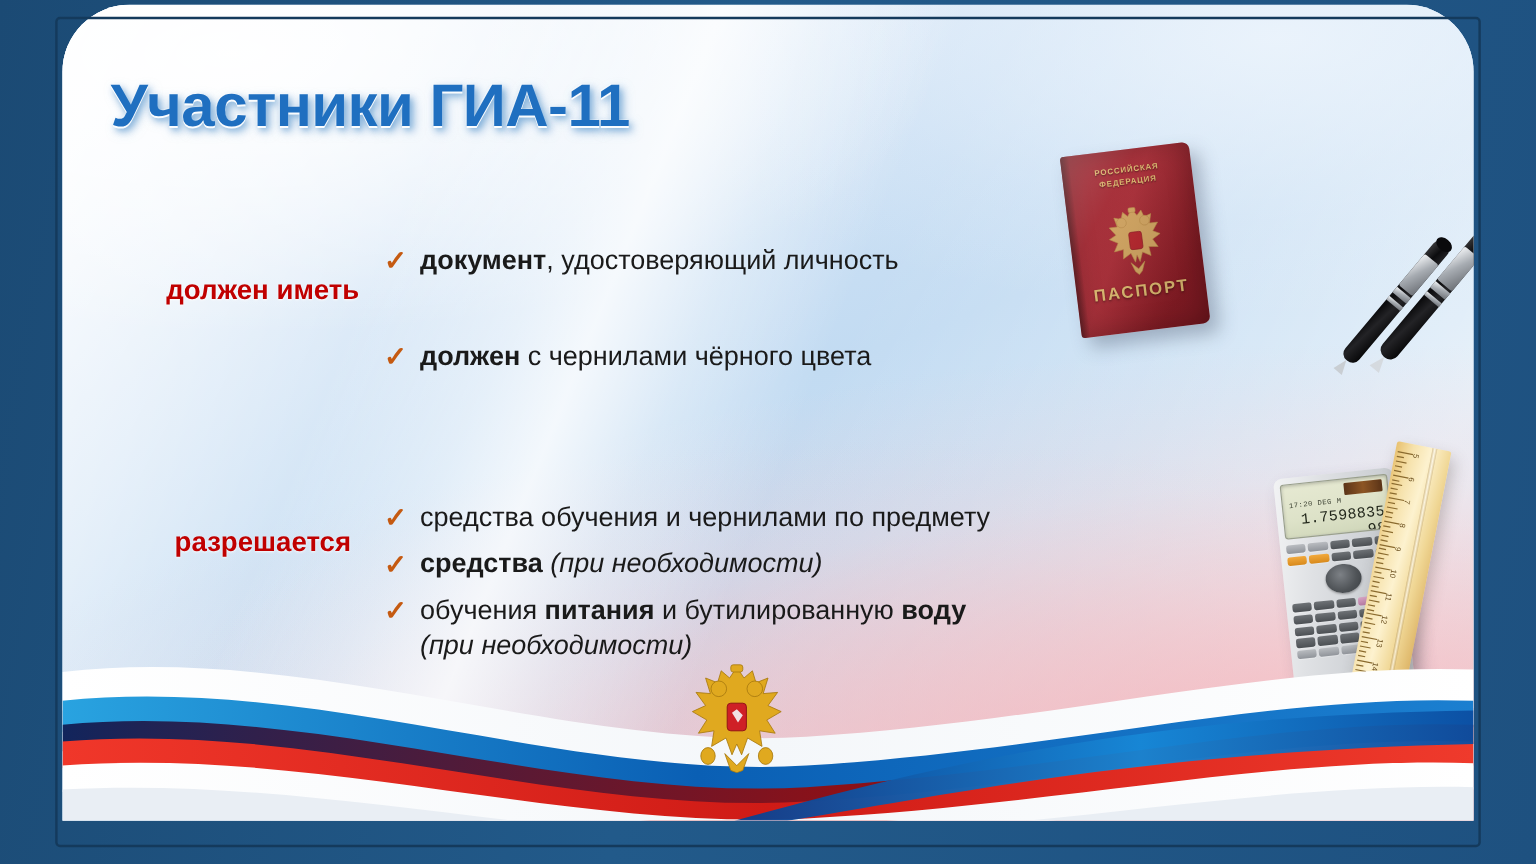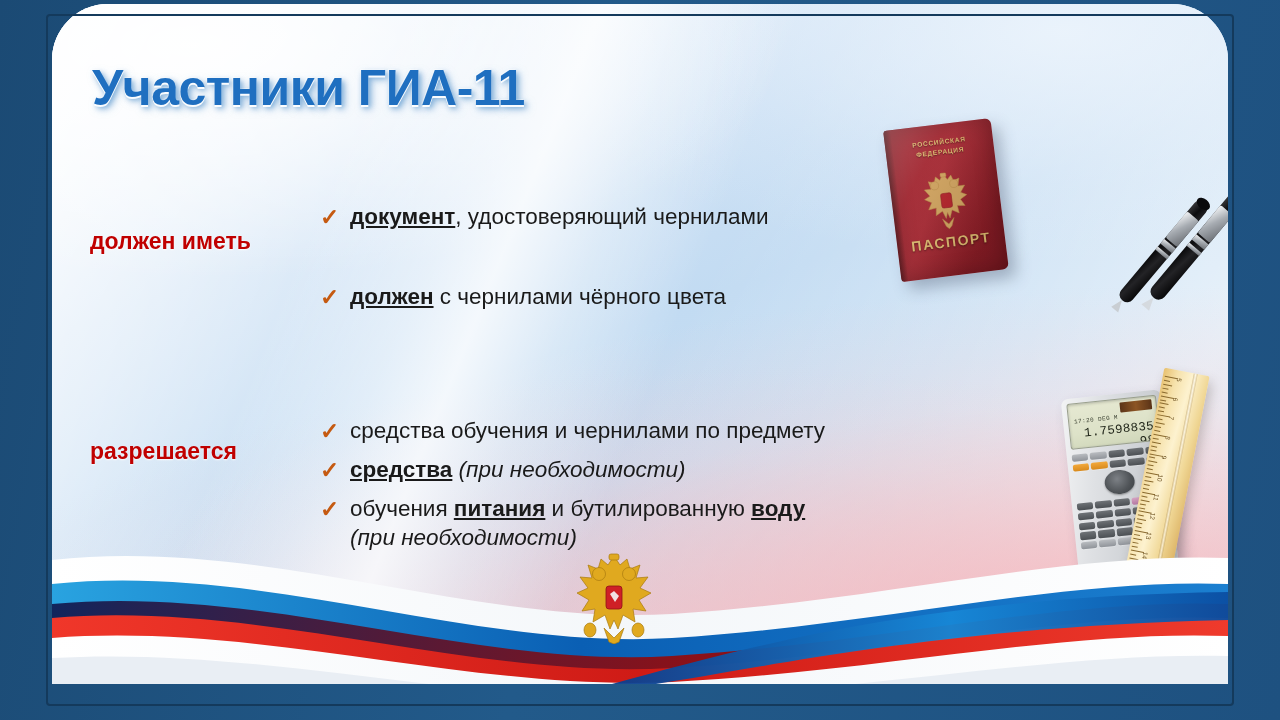--- a/index.html
+++ b/index.html
@@ -87,20 +87,21 @@
        3px 4px 9px rgba(110,160,210,0.55);
     z-index: 6;
   }
 
   
   .side-label {
     position: absolute;
     color: #c00000;
     font-weight: bold;
     font-size: 23px;
+    text-align: center;
     line-height: 1.32;
     z-index: 6;
     text-shadow: 0 1px 2px rgba(255,255,255,0.85);
   }
   #label-must-have { left: 38px; top: 222px; width: 258px; }
   #label-allowed   { left: 38px; top: 432px; width: 258px; }
 
   
   .bullet-block { position: absolute; z-index: 6; }
   #block-must-have { left: 268px; top: 198px; width: 640px; }
@@ -119,21 +120,21 @@
   .check-icon {
     flex: 0 0 auto;
     width: 30px;
     font-size: 23px;
     color: #c55a11;
     font-weight: bold;
     line-height: 1.30;
     transform: translateY(1px);
   }
   .bullet-text { flex: 1 1 auto; }
-  .bullet-text b { font-weight: bold; text-decoration: underline; }
+  .bullet-text b { font-weight: bold; }
   .bullet-text i { font-style: italic; }
 
   
   #passport {
     position: absolute;
     left: 840px; top: 120px;
     width: 108px; height: 152px;
     transform: rotate(-7deg);
     z-index: 5;
     border-radius: 3px 6px 6px 3px;
@@ -299,21 +300,21 @@
     <div id="slide-title">Участники ГИА-11</div>
 
     <div class="side-label" id="label-must-have">
       <span>должен иметь</span>
     </div>
 
     <div class="bullet-block" id="block-must-have">
 
       <div class="bullet-row">
         <span class="check-icon">✓</span>
-        <span class="bullet-text"><b>документ</b><span>, удостоверяющий чернилами</span></span>
+        <span class="bullet-text"><b>документ</b><span>, удостоверяющий личность</span></span>
       </div>
 
       <div class="bullet-row">
         <span class="check-icon">✓</span>
         <span class="bullet-text"><b>должен</b><span> с чернилами чёрного цвета</span></span>
       </div>
 
     </div>
 
     <div class="side-label" id="label-allowed">

